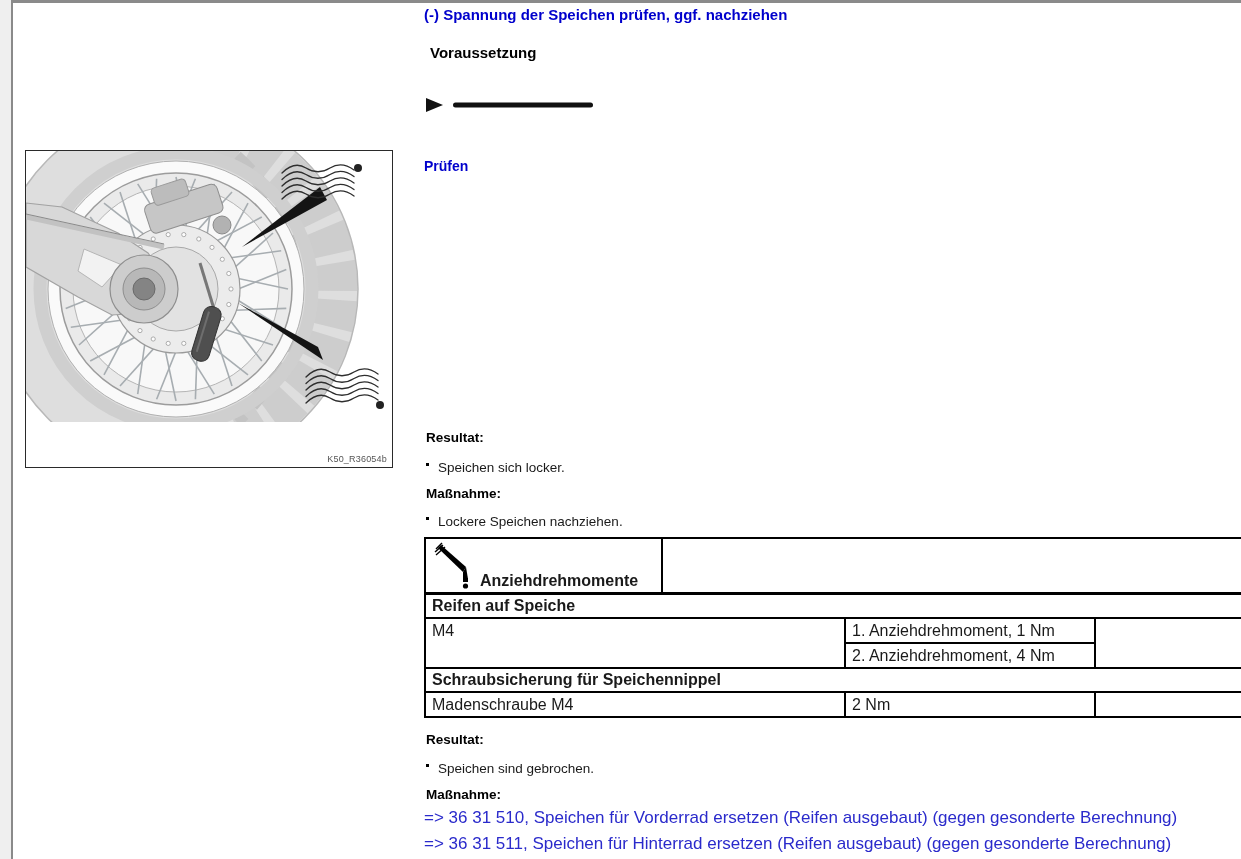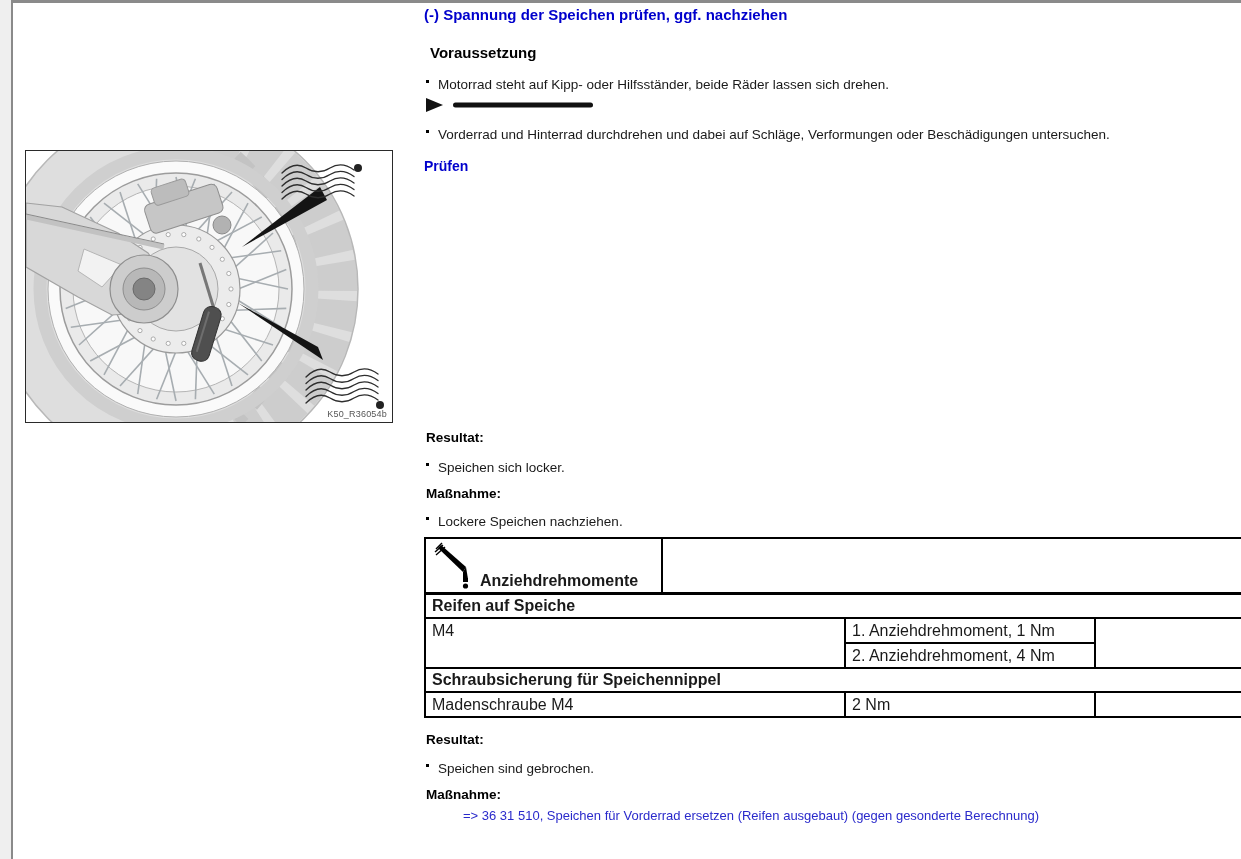--- a/index.html
+++ b/index.html
@@ -6,38 +6,38 @@
   html,body { width:1241px; height:859px; background:#fff; overflow:hidden;
               font-family:"Liberation Sans", sans-serif; color:#1a1a1a; }
   .abs { position:absolute; }
 
   
   .left-strip { left:0; top:0; width:11px; height:859px; background:#efefef; }
   .frame-vline { left:11px; top:0; width:2px; height:859px; background:#8a8a8a; }
   .frame-hline { left:11px; top:0; height:3px; right:0; background:#8a8a8a; }
 
   
-  .figure-box { left:25px; top:150px; width:368px; height:273px; border:1px solid #2a2a2a;
+  .figure-box { left:25px; top:150px; width:368px; height:318px; border:1px solid #2a2a2a;
                 background:#fff; overflow:hidden; }
   .figure-caption { position:absolute; right:5px; bottom:3px; font-size:9px; color:#555;
                     letter-spacing:0.2px; }
 
   
   .content { left:424px; top:0; width:841px; height:859px; }
   .doc-title { position:absolute; left:0; top:6px; font-size:15px; font-weight:bold; color:#0000CC; }
   .h-black { position:absolute; left:0; font-size:15px; font-weight:bold; color:#000; }
   .h-blue  { position:absolute; left:0; font-size:14px; font-weight:bold; color:#0000CC; }
   .h-small { position:absolute; left:2px; font-size:13.5px; font-weight:bold; color:#000; }
   .bullet-row { position:absolute; left:2px; font-size:13.5px; color:#1a1a1a; white-space:nowrap; }
   .bullet-sq { display:inline-block; width:3px; height:3px; background:#000;
                margin-right:9px; vertical-align:6px; }
   .divider-arrow { position:absolute; left:2px; top:97px; }
 
-  .link-row { position:absolute; left:0; font-size:13px; color:#2A2ACB; white-space:nowrap;
-              text-decoration:none; cursor:pointer;margin-left:39px; }
+  .link-row { position:absolute; left:0; font-size:17px; color:#2A2ACB; white-space:nowrap;
+              text-decoration:none; cursor:pointer; }
 
   
   .torque-table { position:absolute; left:0; top:537px; border-collapse:collapse;
                   width:838px; table-layout:fixed; font-size:16px;padding-left:45px; }
   .torque-table td { border:2px solid #000; padding:2px 6px; vertical-align:middle;
                      overflow:hidden; white-space:nowrap; }
   .torque-table .icon-row td { height:53px; border-bottom:3px solid #000; vertical-align:bottom; }
   .torque-table .sec-head { font-weight:bold; height:24px; }
   .torque-table .val-row td { height:25px; }
   .cell-item { vertical-align:top !important; padding-top:3px !important; }
@@ -175,34 +175,28 @@
   </svg>
   <span class="figure-caption">K50_R36054b</span>
 </div>
 
 <div class="abs content">
 
   <div class="doc-title">(-) Spannung der Speichen prüfen, ggf. nachziehen</div>
 
   <div class="h-black" style="top:44px;margin-left:6px;">Voraussetzung</div>
 
-  <div class="bullet-row" style="top:77px;">
-    <span class="bullet-sq"></span><span>Motorrad steht auf Kipp- oder Hilfsständer, beide Räder lassen sich drehen.</span>
-  </div>
 
   <div class="divider-arrow">
     <svg width="180" height="16" viewBox="0 0 180 16">
       <polygon points="0,1 0,15 17,8" fill="#111"></polygon>
       <rect x="27" y="5.5" width="140" height="5" rx="2.5" fill="#111"></rect>
     </svg>
   </div>
 
-  <div class="bullet-row" style="top:127px;">
-    <span class="bullet-sq"></span><span>Vorderrad und Hinterrad durchdrehen und dabei auf Schläge, Verformungen oder Beschädigungen untersuchen.</span>
-  </div>
 
   <div class="h-blue" style="top:158px;">Prüfen</div>
 
 
   <div class="h-small" style="top:430px;">Resultat:</div>
   <div class="bullet-row" style="top:460px;">
     <span class="bullet-sq"></span><span>Speichen sich locker.</span>
   </div>
   <div class="h-small" style="top:486px;">Maßnahme:</div>
   <div class="bullet-row" style="top:514px;">
@@ -256,14 +250,15 @@
   </tbody>
     </table>
 
   <div class="h-small" style="top:732px;">Resultat:</div>
   <div class="bullet-row" style="top:761px;">
     <span class="bullet-sq"></span><span>Speichen sind gebrochen.</span>
   </div>
   <div class="h-small" style="top:787px;">Maßnahme:</div>
 
   <a class="link-row" style="top:808px;">=&gt; 36 31 510, Speichen für Vorderrad ersetzen (Reifen ausgebaut) (gegen gesonderte Berechnung)</a>
+  <a class="link-row" style="top:834px;">=&gt; 36 31 511, Speichen für Hinterrad ersetzen (Reifen ausgebaut) (gegen gesonderte Berechnung)</a>
 
 </div>
 
 </body></html>

